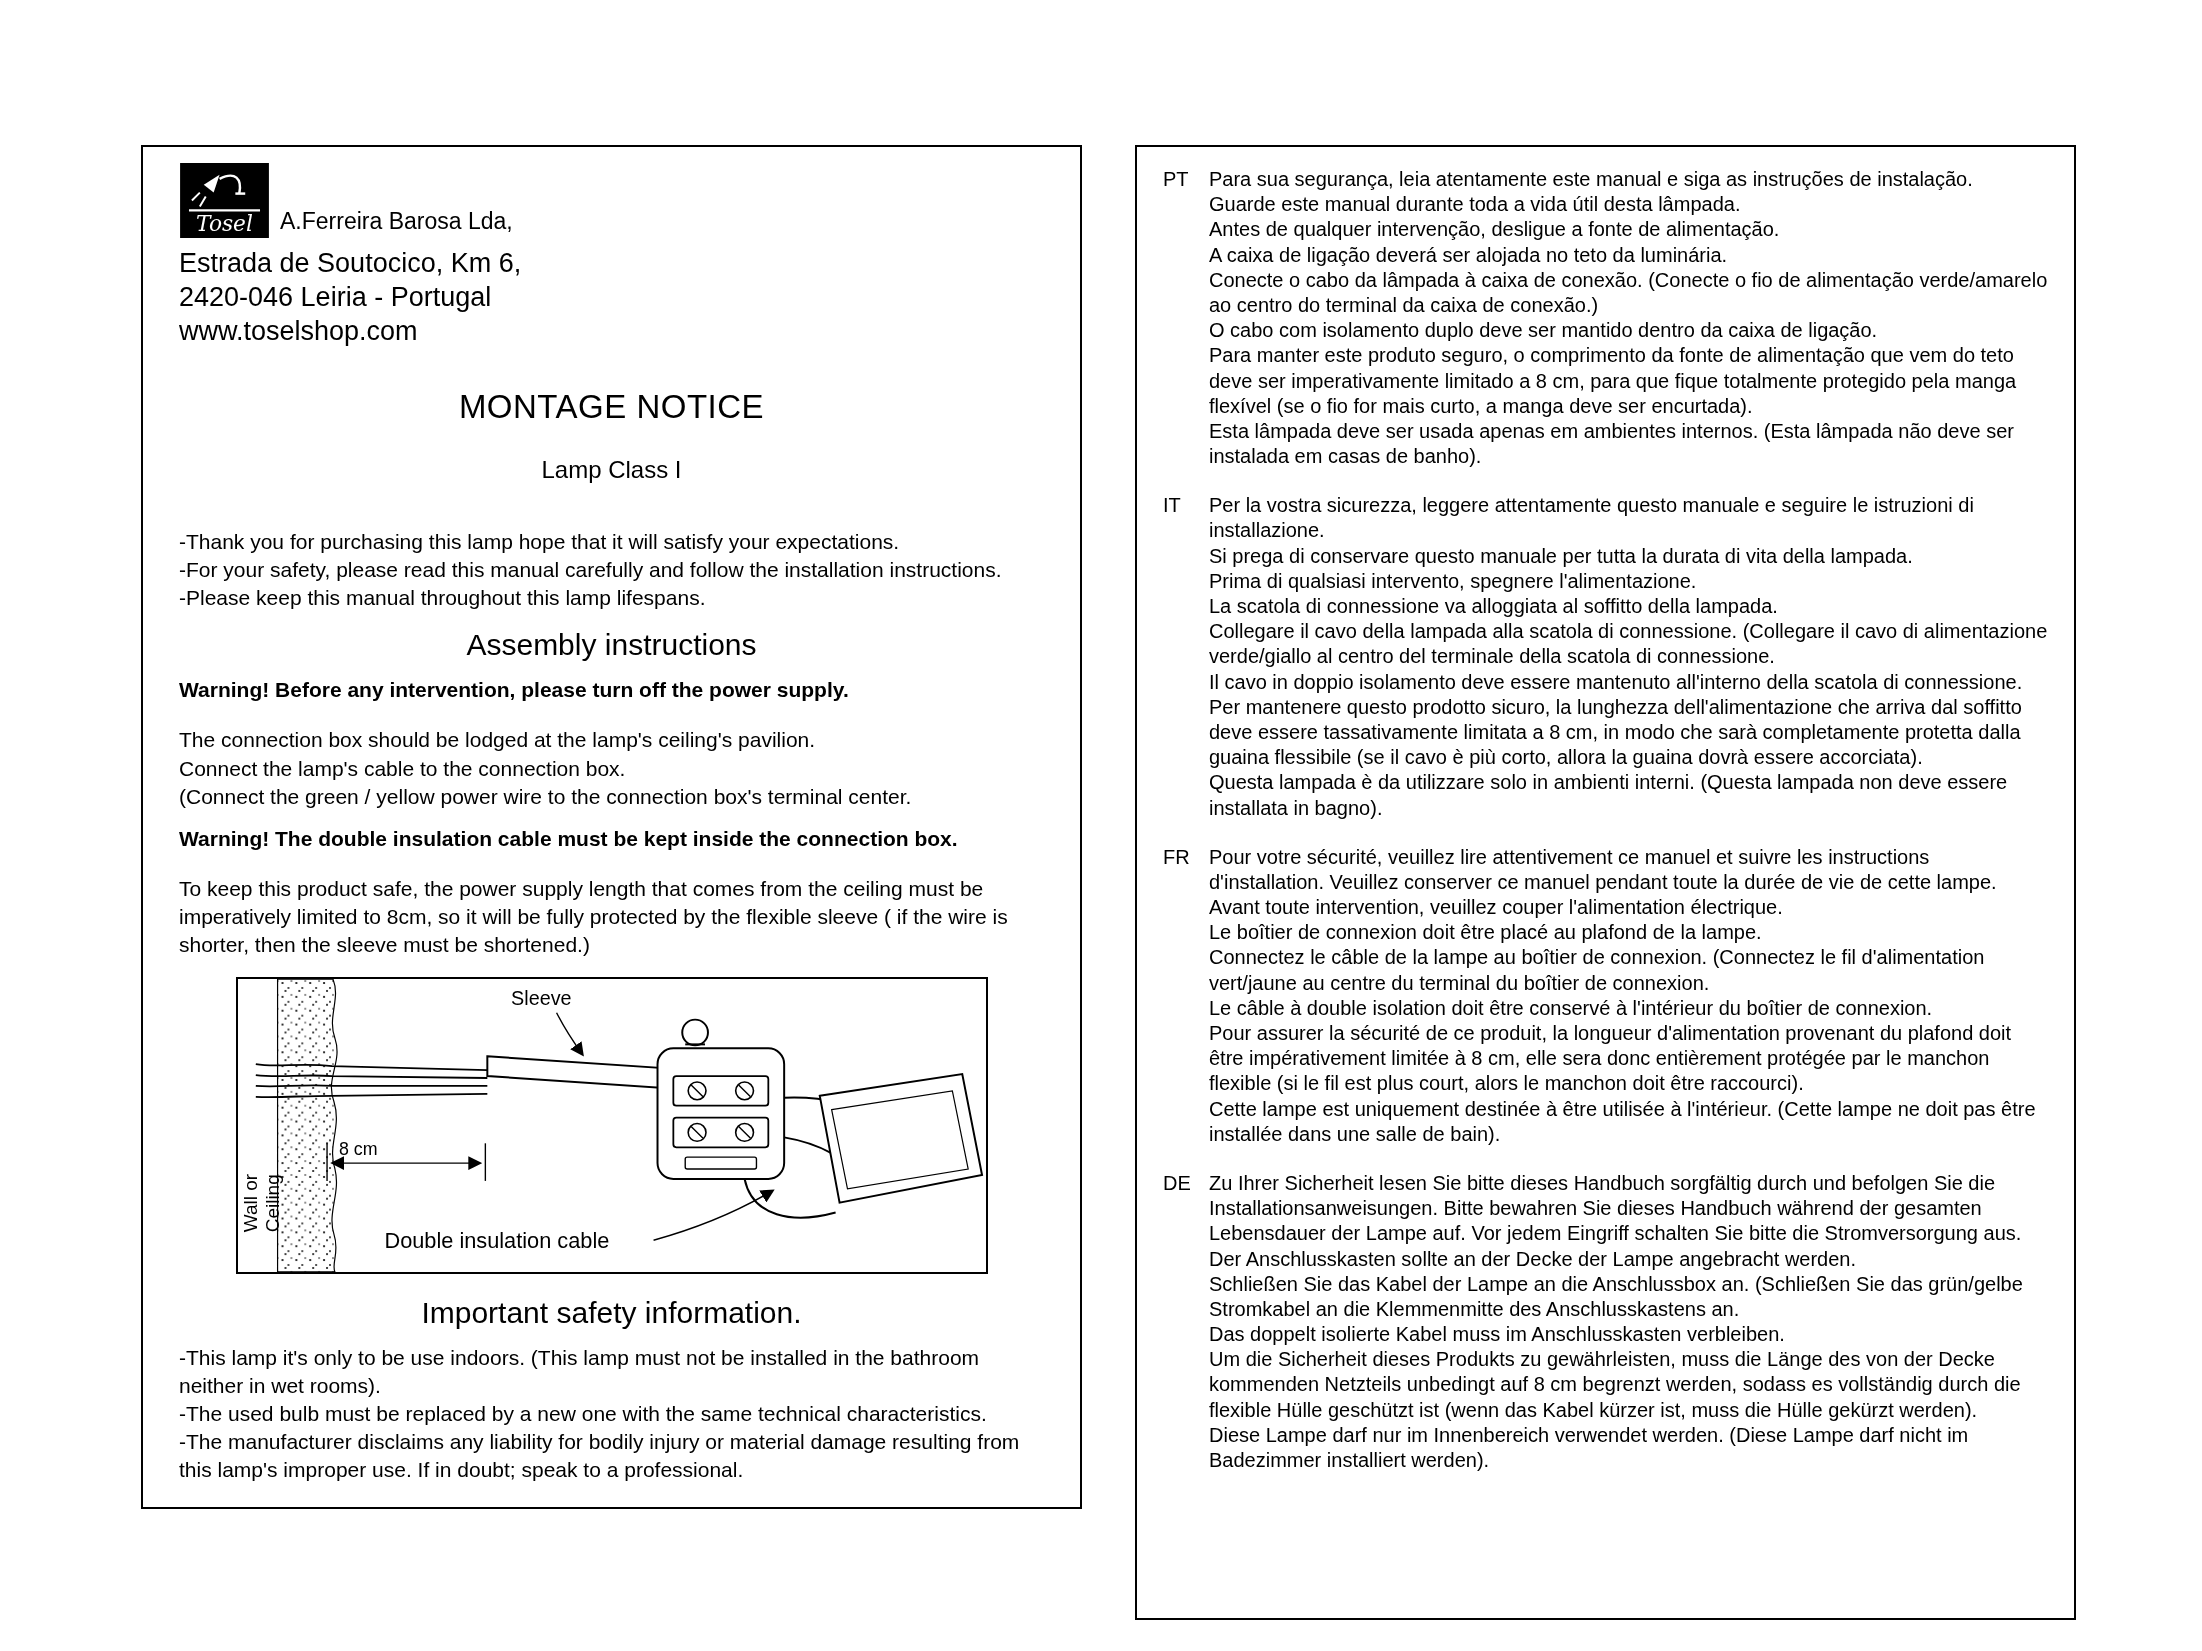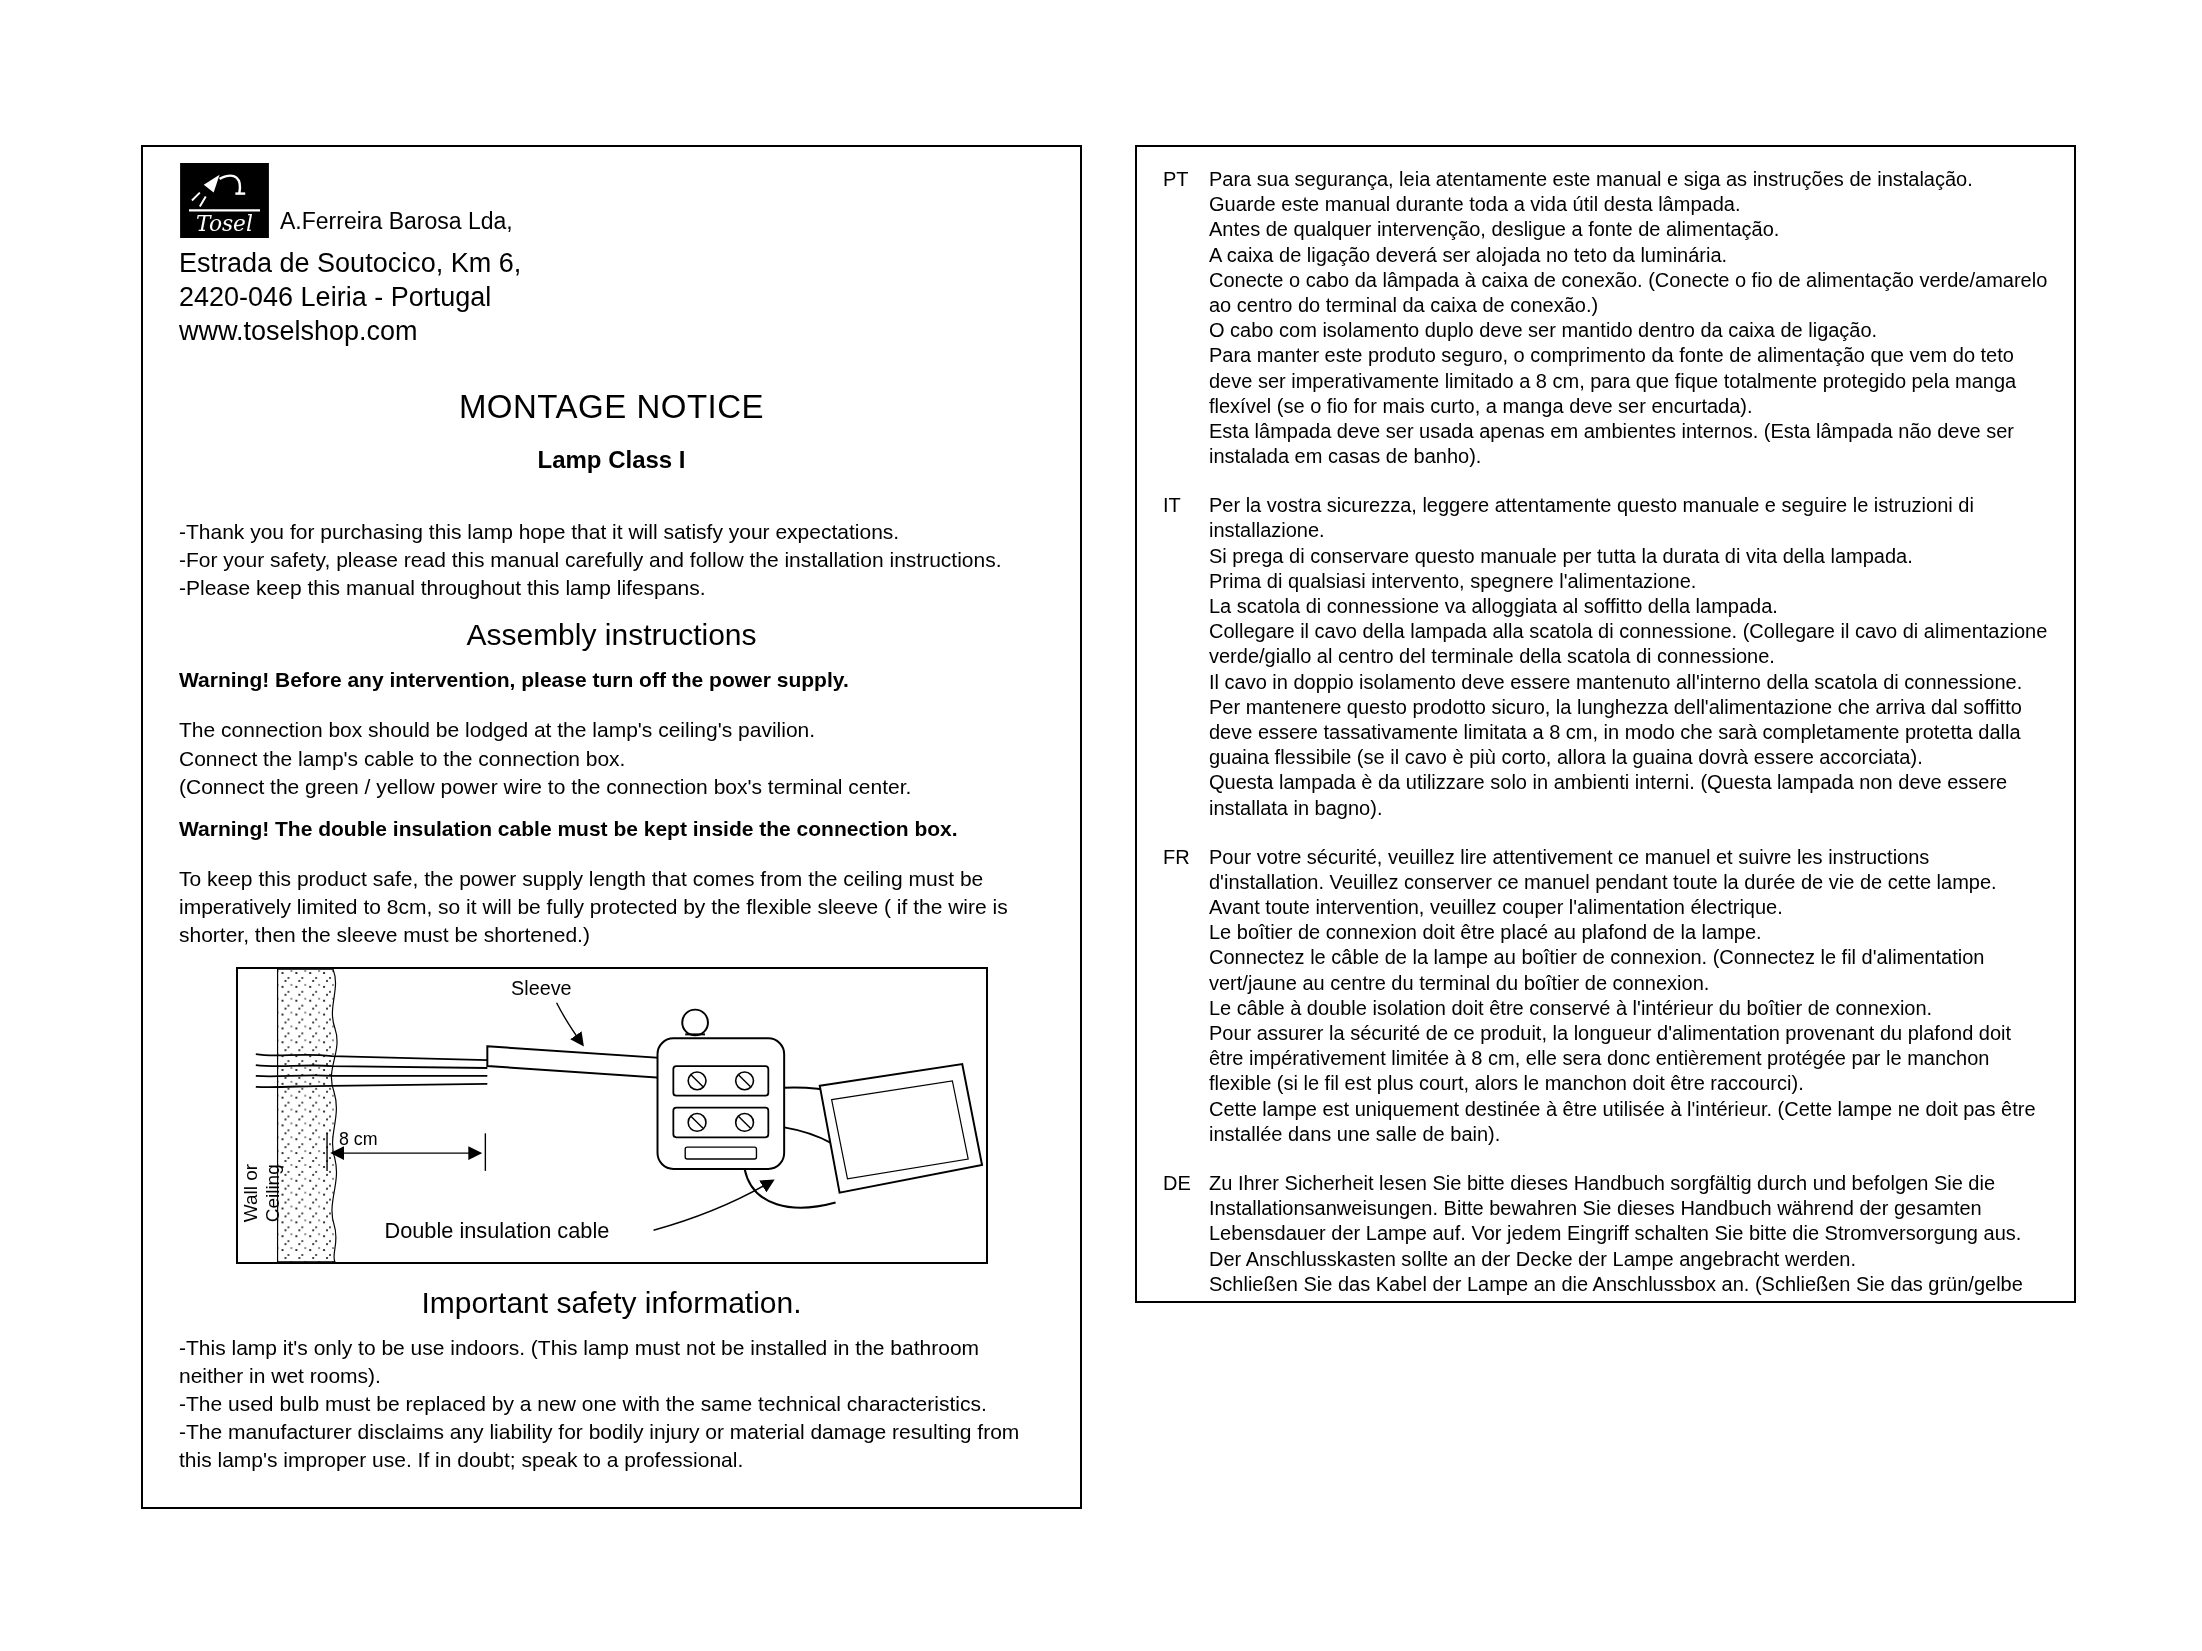--- a/index.html
+++ b/index.html
@@ -1,29 +1,29 @@
 <!DOCTYPE html>
 <html><head>
 <meta charset="utf-8">
 <title>MONTAGE NOTICE</title>
 <style>
   html,body{margin:0;padding:0;background:#ffffff;}
   .canvas{position:relative;width:2203px;height:1651px;background:#ffffff;
           font-family:"Liberation Sans",sans-serif;color:#000;}
   .page{position:absolute;background:#fff;border:2px solid #000;box-sizing:border-box;overflow:hidden;}
   .page-left{left:141px;top:145px;width:941px;height:1364px;padding:16px 36px;}
-  .page-right{left:1135px;top:145px;width:941px;height:1158px;padding:20px 26px;}
+  .page-right{left:1135px;top:145px;width:941px;height:1475px;padding:20px 26px;}
 
   
   .logo-row{display:flex;align-items:flex-end;gap:10px;}
   .logo{width:91px;height:75px;flex:0 0 auto;}
   .company-name{font-size:23px;padding-bottom:3px;}
   .address{font-size:27px;line-height:1.26;margin-top:8px;}
   .doc-title{text-align:center;font-size:33px;margin-top:40px;letter-spacing:0.5px;}
-  .doc-subtitle{text-align:center;font-size:24px;font-weight:bold;margin-top:20px;}
+  .doc-subtitle{text-align:center;font-size:24px;font-weight:normal;margin-top:30px;}
   .pre{white-space:pre-line;}
   .intro{font-size:21px;line-height:1.34;margin-top:44px;}
   .h-mid{text-align:center;font-size:30px;margin-top:16px;}
   .warning{font-weight:bold;font-size:21px;margin-top:16px;}
   .para{font-size:21px;line-height:1.34;margin-top:24px;}
   .diagram-wrap{margin:18px 0 0 57px;width:752px;height:297px;border:2px solid #000;
                 position:relative;box-sizing:border-box;}
   .diagram-wrap svg{position:absolute;left:0;top:0;}
   .wall-label{position:absolute;left:-24px;top:184px;width:95px;transform:rotate(-90deg);
               font-size:19px;line-height:1.15;text-align:left;}

